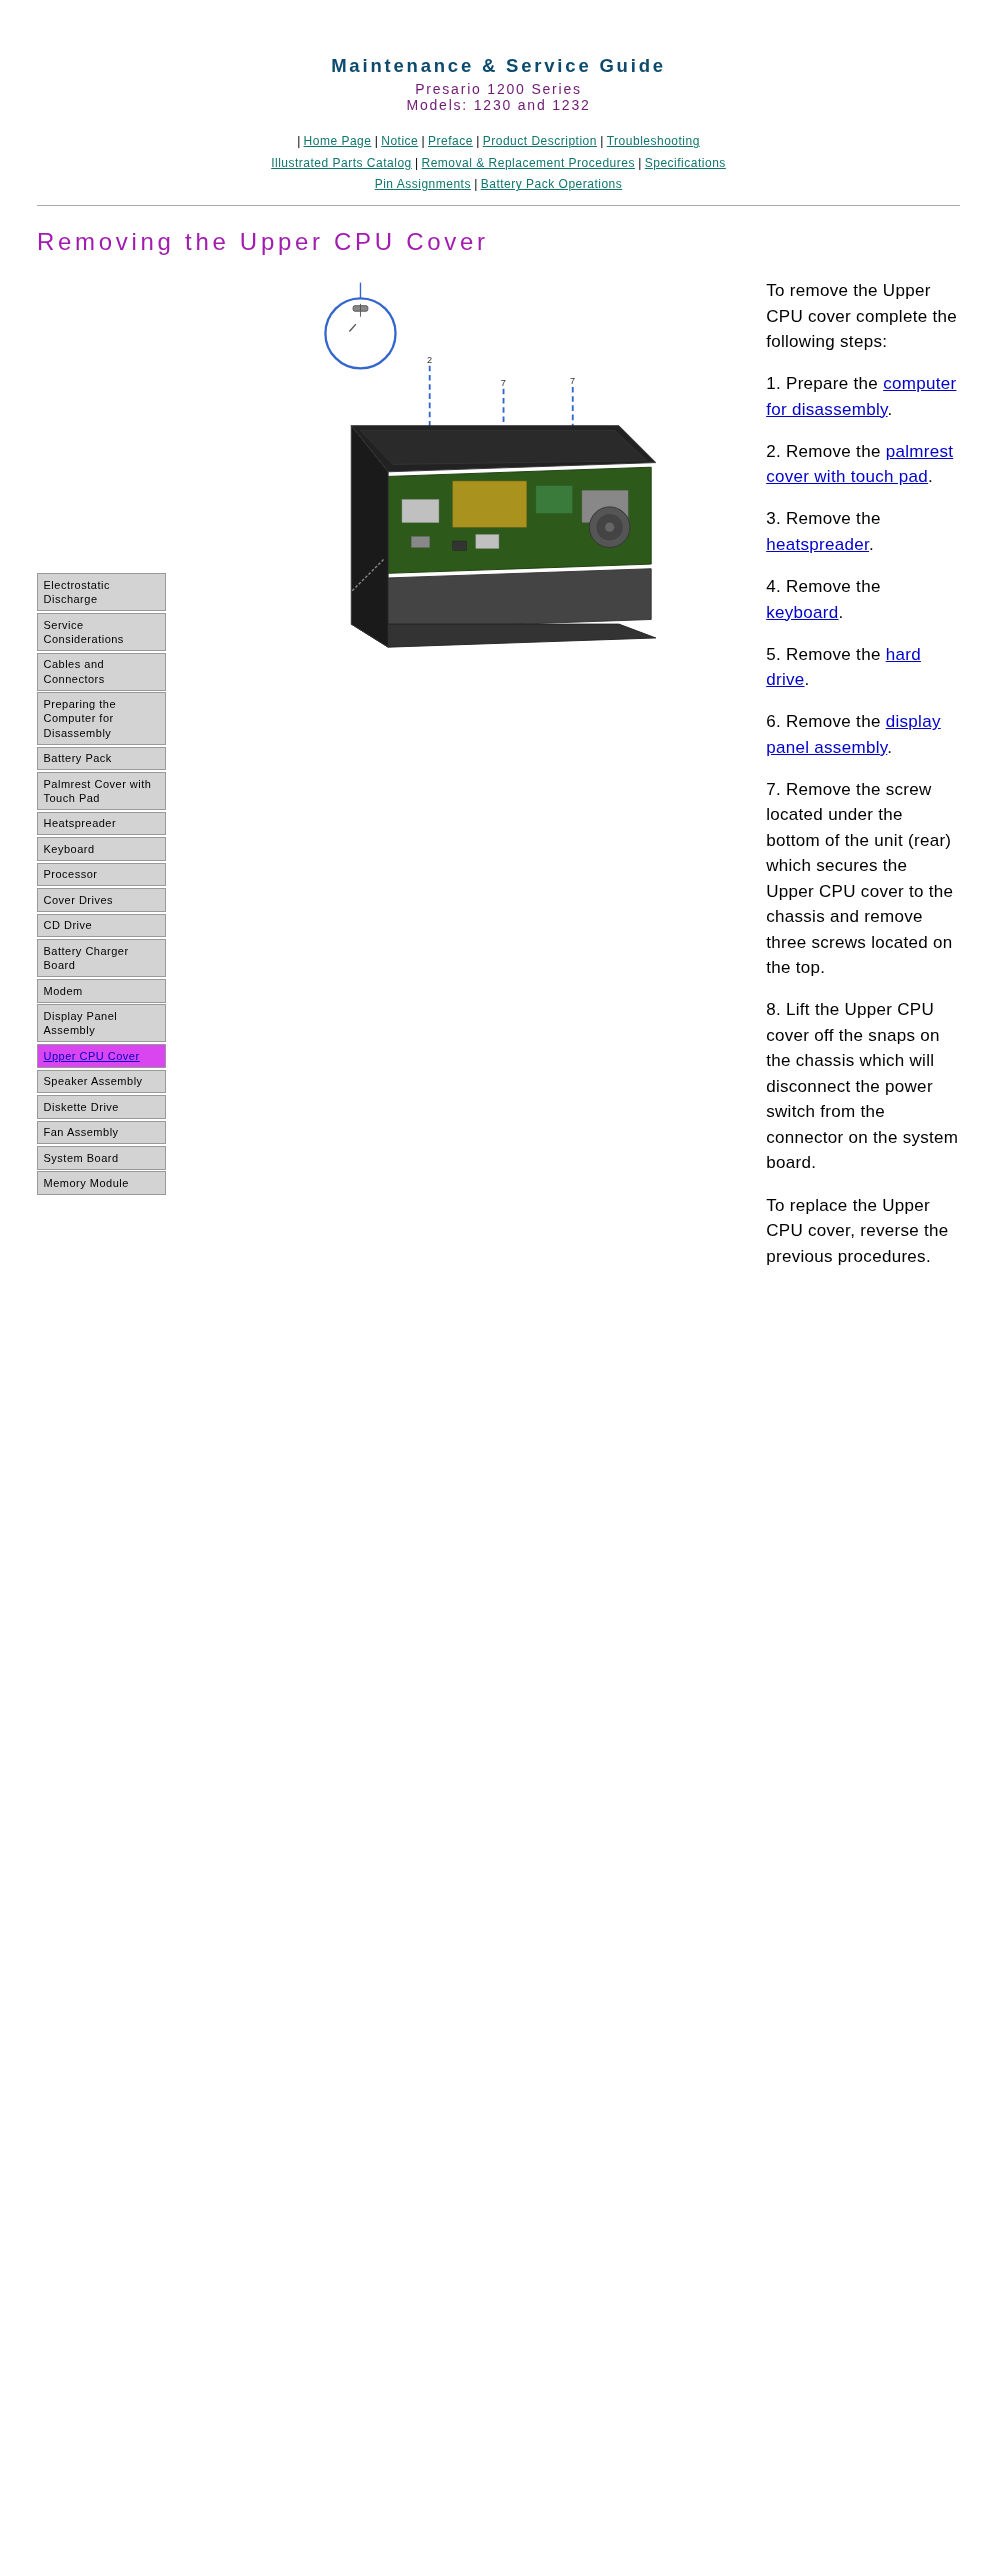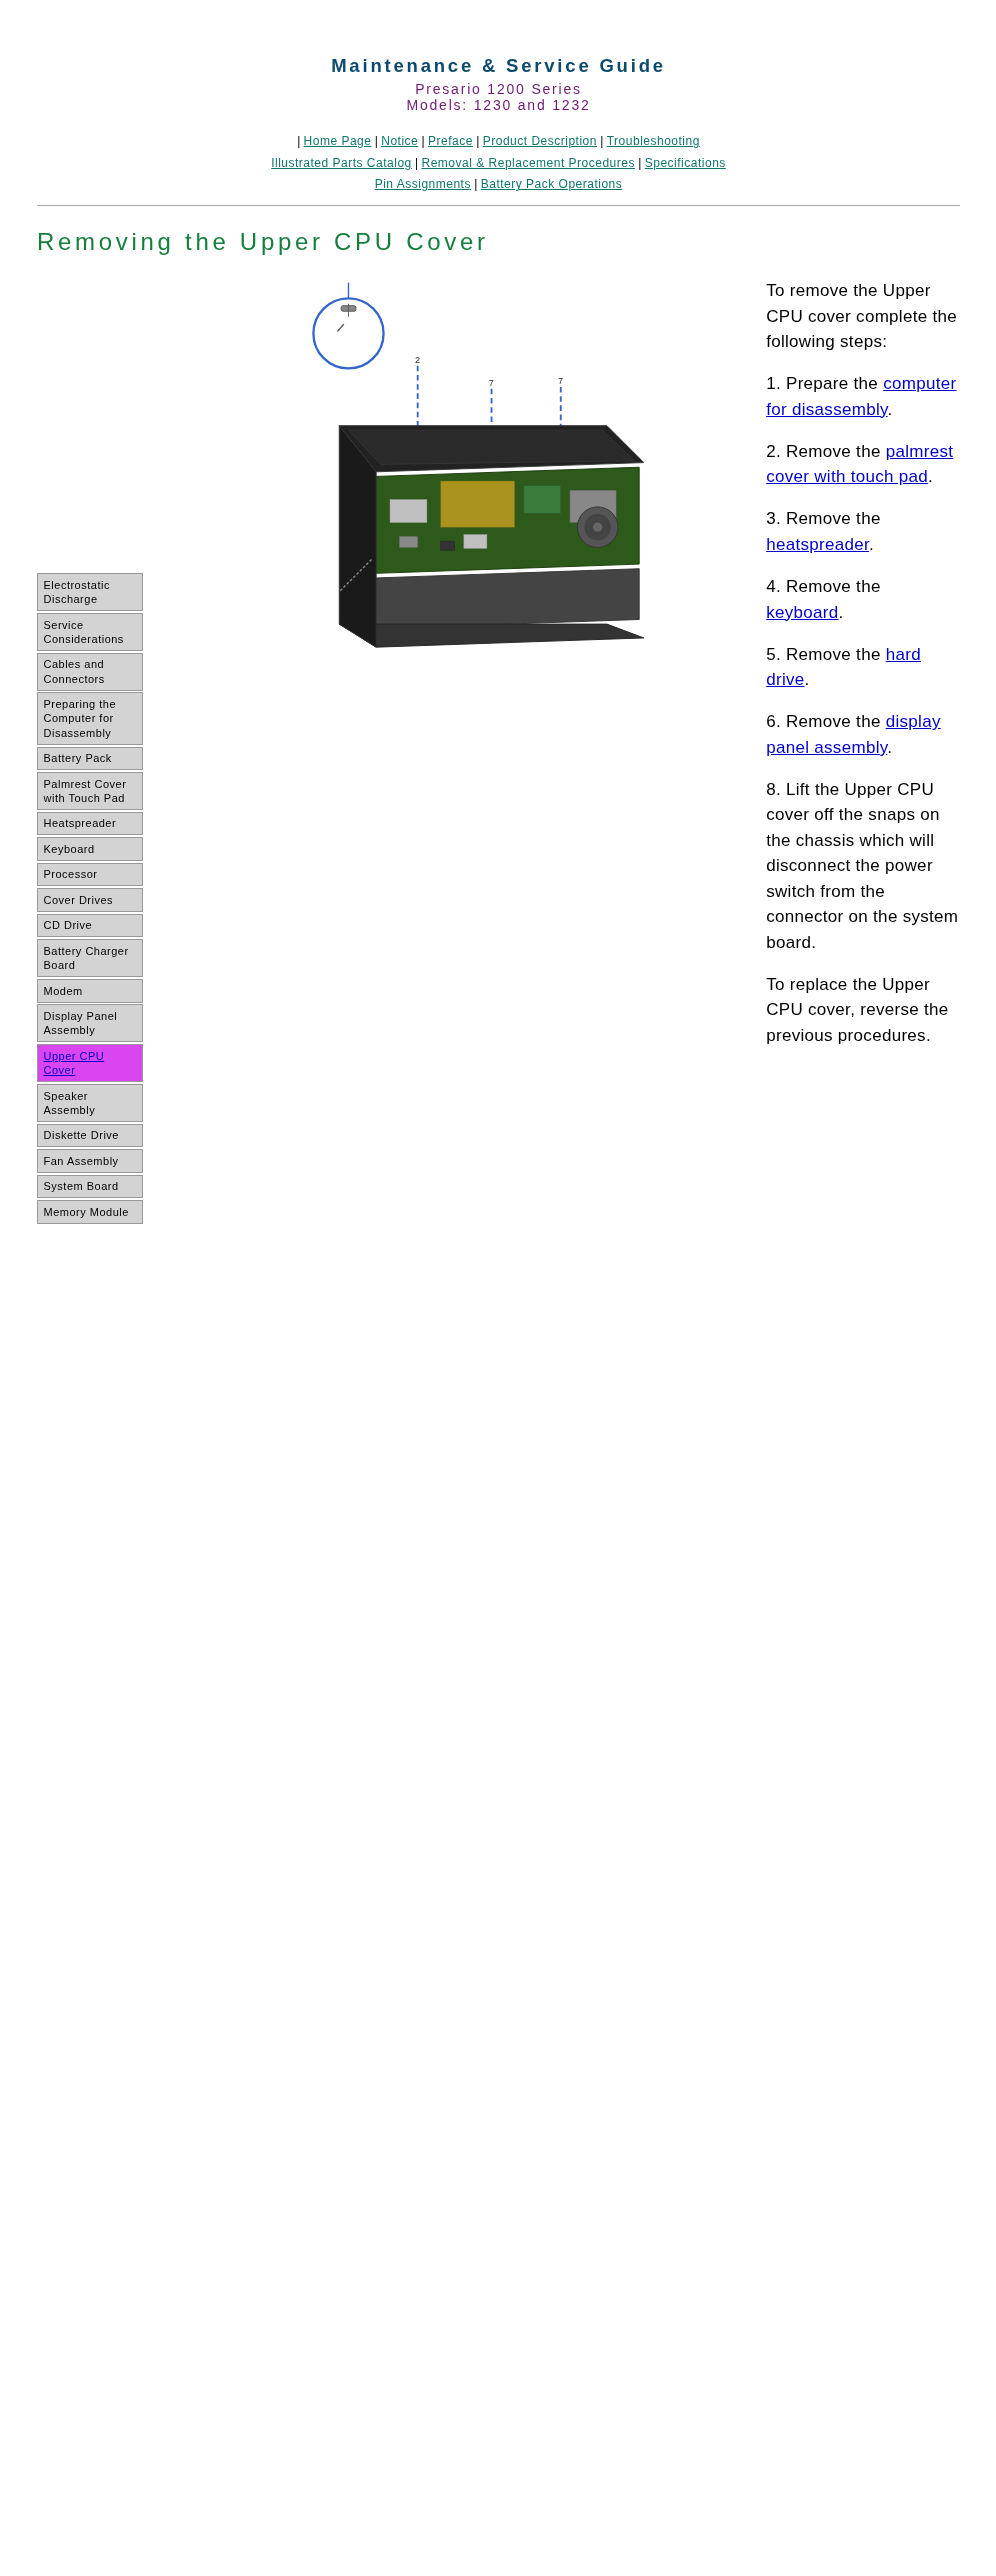--- a/index.html
+++ b/index.html
@@ -46,31 +46,31 @@
       color: #000;
     }
     hr.divider {
       border: none;
       border-top: 0.9px solid #aaa;
       margin: 9.2px 0 22px 0;
     }
     .page-title {
       font-size: 24px;
       letter-spacing: 3.7px;
-      color: #15803d;
+      color: #a21caf;
       font-weight: normal;
       margin-bottom: 22px;
     }
     .main-layout {
       display: flex;
       flex-direction: row;
       gap: 0;
     }
     .sidebar {
-      width: 106px;
+      width: 129px;
       flex-shrink: 0;
       margin-top: 295px;
     }
     .sidebar-item {
       display: block;
       background: #d3d3d3;
       border: 0.9px solid #999;
       padding: 3.7px 5.5px;
       font-size: 11px;
       letter-spacing: 0.5px;
@@ -268,20 +268,23 @@
         </p>
       </div>
 
       <div class="step-block">
         <p>
           <span>6. Remove the</span>
           <a href="#">display panel assembly</a><span>.</span>
         </p>
       </div>
 
+      <div class="step-block">
+        <p>7. Remove the screw located under the bottom of the unit (rear) which secures the Upper CPU cover to the chassis and remove three screws located on the top.</p>
+      </div>
 
       <div class="step-block">
         <p>8. Lift the Upper CPU cover off the snaps on the chassis which will disconnect the power switch from the connector on the system board.</p>
       </div>
 
       <div class="step-block">
         <p>To replace the Upper CPU cover, reverse the previous procedures.</p>
       </div>
     </div>
 

